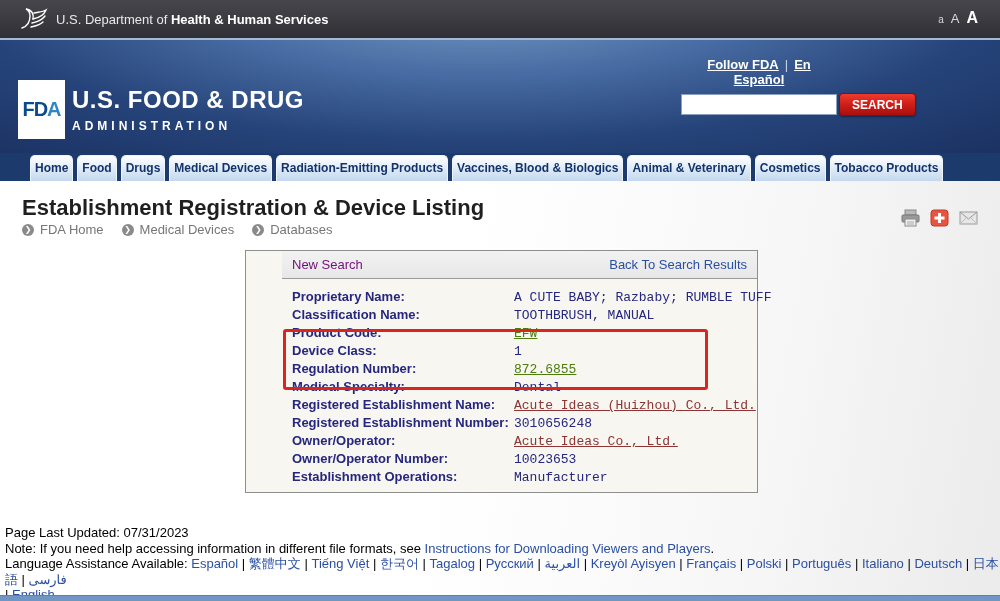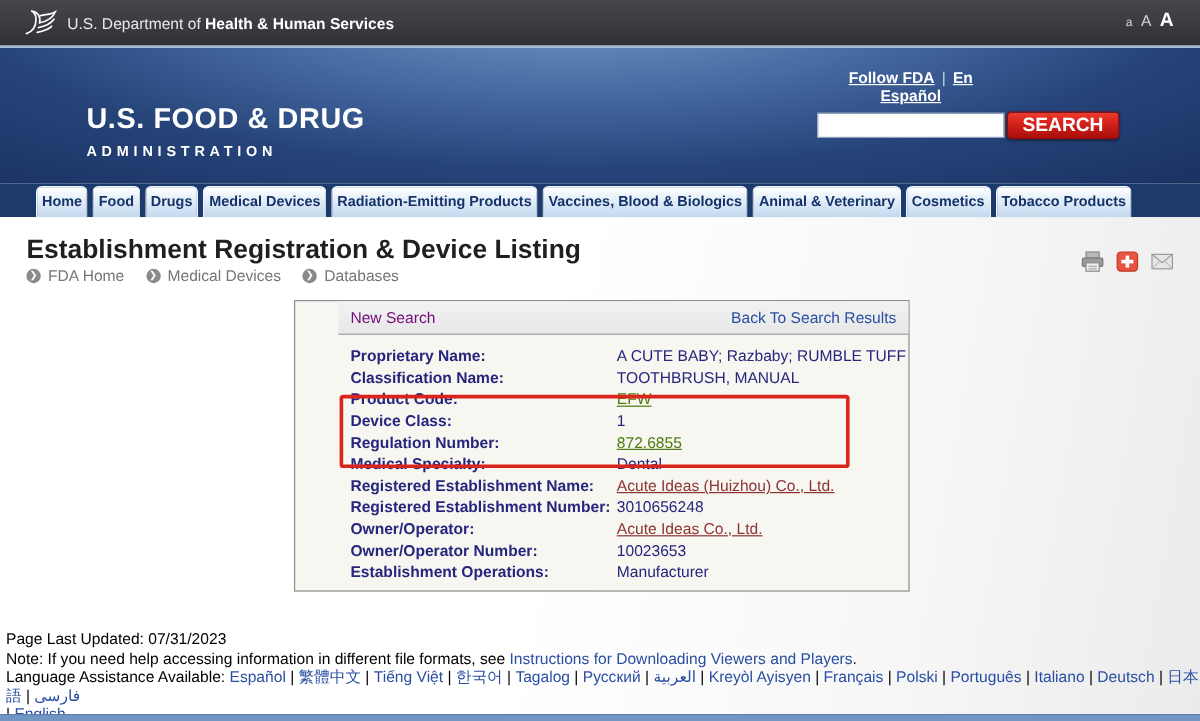--- a/index.html
+++ b/index.html
@@ -27,21 +27,21 @@
   .fda-logo-text .fd { color:#0b4a8c; } .fda-logo-text .a { color:#2f86c4; }
   .fda-title { position:absolute; left:72px; top:46px; color:#fff; }
   .fda-title-line1 { font-size:24px; font-weight:bold; letter-spacing:0.5px;text-align:right; }
   .fda-title-line2 { font-size:12px; font-weight:bold; letter-spacing:4px; margin-top:5px; }
   .header-right { position:absolute; left:681px; top:17px; width:224px; }
   .follow-row { text-align:center; font-size:13px; font-weight:bold; color:#fff; margin-bottom:6px; width:156px; }
   .follow-row a { color:#fff; text-decoration:underline; cursor:pointer; }
   .follow-sep { color:#c7d4e6; margin:0 6px; font-weight:normal; }
   .search-row { display:flex; align-items:center; }
   .search-input { width:156px; height:21px; border:1px solid #8ba0bc; background:#fff; font-size:12px; padding:0 4px; }
-  .search-button { margin-left:2px; height:23px; padding:0 12px; font-size:16px; font-weight:bold; color:#fff;
+  .search-button { margin-left:2px; height:23px; padding:0 12px; font-size:12px; font-weight:bold; color:#fff;
     background:linear-gradient(180deg,#ee3b2e 0%,#d2201a 45%,#a90f0c 100%);
     border:1px solid #8c0b08; border-radius:4px; cursor:pointer; box-shadow:0 1px 2px rgba(0,0,0,0.4); }
 
   
   .nav-bar { position:absolute; left:0; top:153px; width:1000px; height:28px; background:#1d3a6d; }
   .nav-tabs { position:absolute; left:30px; bottom:0; display:flex; gap:4px; }
   .nav-tab { display:inline-block; height:26px; line-height:25px; padding:0 4px;
     background:linear-gradient(180deg,#ffffff 0%,#e2edf8 45%,#c3d8ee 100%);
     border:1px solid #eef4fb; border-bottom:none; border-radius:5px 5px 0 0;
     color:#14336b; font-size:12px; font-weight:bold; cursor:pointer; white-space:nowrap; }
@@ -61,21 +61,21 @@
   
   .results-box { position:absolute; left:245px; top:69px; width:513px; height:243px;
     background:#f7f6f0; border:1px solid #8e8e8e;padding-left:36px; }
   .results-header { height:28px; background:linear-gradient(180deg,#f2f2f2,#e7e7e7); border-bottom:1px solid #9a9a9a;
     display:flex; align-items:center; justify-content:space-between; padding:0 10px; font-size:13px; }
   .new-search-link { color:#750d7c; text-decoration:none; cursor:pointer; }
   .back-link { color:#2a4fa2; text-decoration:none; cursor:pointer; }
   .results-rows { position:relative; padding-top:9px; }
   .result-row { height:18px; line-height:18px; font-size:13px; white-space:nowrap; }
   .row-label { position:absolute; left:10px; font-weight:bold; color:#26267e; position:static; display:inline-block; width:232px; padding-left:10px; }
-  .row-value { color:#26267e; }
+  .row-value { color:#26267e;font-family:Liberation Mono, monospace; }
   .row-value.link { color:#4d7c0f; text-decoration:underline; cursor:pointer; }
   .row-value.visited-link { color:#8d3434; text-decoration:underline; cursor:pointer; }
   .highlight-box { position:absolute; left:1px; top:50px; width:425px; height:61px;
     border:3px solid #da251d; border-radius:3px; pointer-events:none; }
 
   
   .footer { position:absolute; left:5px; top:344px; font-size:13px; color:#000; line-height:15.5px; }
   .footer a { color:#2a4fa2; text-decoration:none; cursor:pointer; }
   .lang-sep { color:#000; }
   .bottom-bar { position:absolute; left:0; top:595px; width:1000px; height:6px; background:#7296c4; border-top:1px solid #5d81ad; }
@@ -96,20 +96,23 @@
       <span>U.S. Department of </span>&nbsp;<b>Health &amp; Human Services</b>
     </div>
     <div class="font-size-controls">
       <span class="fs-a1">a</span>
       <span class="fs-a2">A</span>
       <span class="fs-a3">A</span>
     </div>
   </div>
 
   <div class="fda-header">
+    <div class="fda-logo-box">
+      <span class="fda-logo-text"><span class="fd">FD</span><span class="a">A</span></span>
+    </div>
     <div class="fda-title">
       <div class="fda-title-line1">U.S. FOOD &amp; DRUG</div>
       <div class="fda-title-line2">ADMINISTRATION</div>
     </div>
     <div class="header-right">
       <div class="follow-row">
         <a>Follow FDA</a><span class="follow-sep">|</span><a>En Español</a>
       </div>
       <div class="search-row">
         <input class="search-input" type="text" style="">

